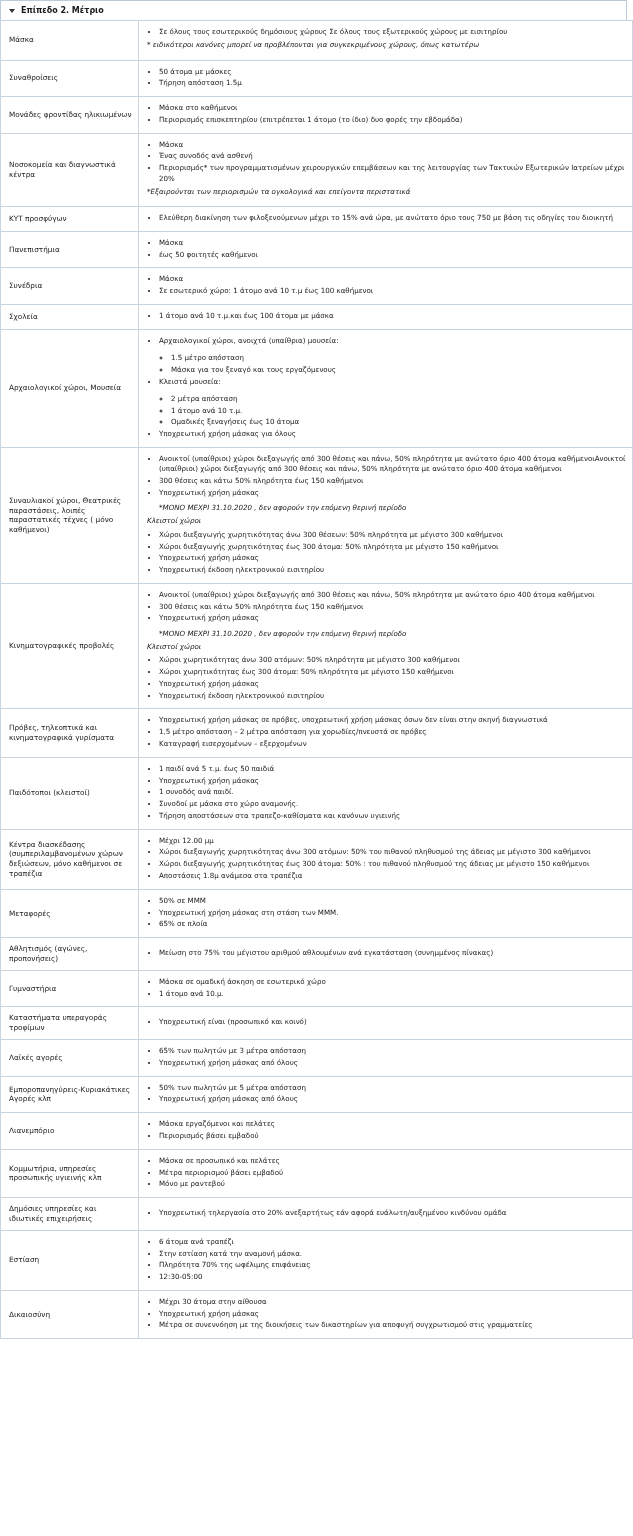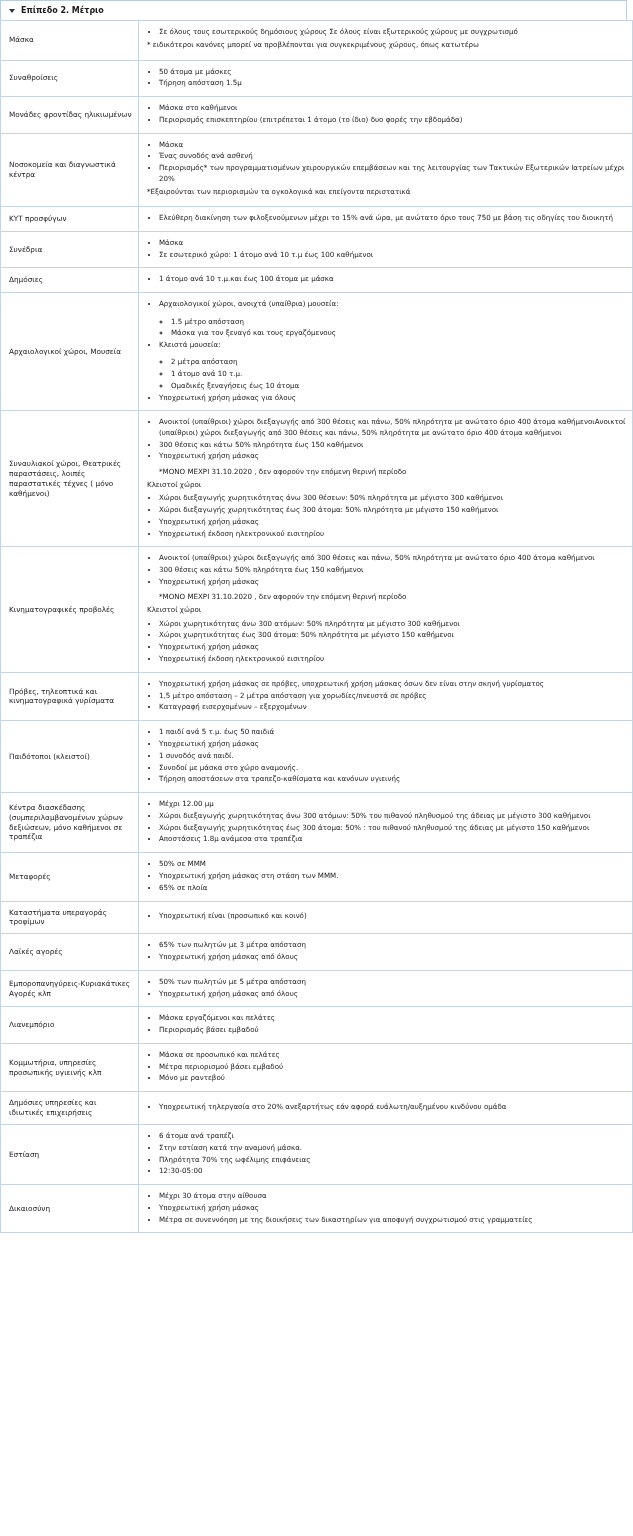--- a/index.html
+++ b/index.html
@@ -71,20 +71,21 @@
     margin: 0 0 1.5px 0;
     padding: 0;
   }
   td.content ul ul {
     list-style-type: circle;
     padding-left: 12px;
     margin-top: 7px;
   }
   td.content p {
     margin: 0 0 2px 0;
+    font-style: italic;
   }
   td.content p.plain {
     margin: 3px 0 3px 0;
   }
   td.content p.note {
     margin: 5px 0 3px 0;
   }
   .thick-top td {
     border-top-width: 2px;
     border-top-color: #a8bccd;
@@ -99,21 +100,21 @@
     <span class="caret"></span>
     <span>Επίπεδο 2. Μέτριο</span>
   </div>
 
   <table class="matrix">
     <tbody id="table-body">
         <tr>
           <td class="cat">Μάσκα</td>
           <td class="content">
             <ul>
-              <li>Σε όλους τους εσωτερικούς δημόσιους χώρους Σε όλους είναι εξωτερικούς χώρους με συγχρωτισμό</li>
+              <li>Σε όλους τους εσωτερικούς δημόσιους χώρους Σε όλους τους εξωτερικούς χώρους με εισιτηρίου</li>
             </ul>
             <p class="plain">* ειδικότεροι κανόνες μπορεί να προβλέπονται για συγκεκριμένους χώρους, όπως κατωτέρω</p>
           </td>
         </tr>
         <tr>
           <td class="cat">Συναθροίσεις</td>
           <td class="content">
             <ul>
               <li>50 άτομα με μάσκες</li>
               <li>Τήρηση απόσταση 1.5μ</li>
@@ -142,30 +143,39 @@
         </tr>
         <tr>
           <td class="cat">ΚΥΤ προσφύγων</td>
           <td class="content">
             <ul>
               <li>Ελεύθερη διακίνηση των φιλοξενούμενων μέχρι το 15% ανά ώρα, με ανώτατο όριο τους 750 με βάση τις οδηγίες του διοικητή</li>
             </ul>
           </td>
         </tr>
         <tr>
+          <td class="cat">Πανεπιστήμια</td>
+          <td class="content">
+            <ul>
+              <li>Μάσκα</li>
+              <li>έως 50 φοιτητές καθήμενοι</li>
+            </ul>
+          </td>
+        </tr>
+        <tr>
           <td class="cat">Συνέδρια</td>
           <td class="content">
             <ul>
               <li>Μάσκα</li>
               <li>Σε εσωτερικό χώρο: 1 άτομο ανά 10 τ.μ έως 100 καθήμενοι</li>
             </ul>
           </td>
         </tr>
         <tr>
-          <td class="cat">Δημόσιες</td>
+          <td class="cat">Σχολεία</td>
           <td class="content">
             <ul>
               <li>1 άτομο ανά 10 τ.μ.και έως 100 άτομα με μάσκα</li>
             </ul>
           </td>
         </tr>
         <tr>
           <td class="cat">Αρχαιολογικοί χώροι, Μουσεία</td>
           <td class="content">
             <ul>
@@ -215,21 +225,21 @@
               <li>Χώροι χωρητικότητας έως 300 άτομα: 50% πληρότητα με μέγιστο 150 καθήμενοι</li>
               <li>Υποχρεωτική χρήση μάσκας</li>
               <li>Υποχρεωτική έκδοση ηλεκτρονικού εισιτηρίου</li>
             </ul>
           </td>
         </tr>
         <tr>
           <td class="cat">Πρόβες, τηλεοπτικά και κινηματογραφικά γυρίσματα</td>
           <td class="content">
             <ul>
-              <li>Υποχρεωτική χρήση μάσκας σε πρόβες, υποχρεωτική χρήση μάσκας όσων δεν είναι στην σκηνή γυρίσματος</li>
+              <li>Υποχρεωτική χρήση μάσκας σε πρόβες, υποχρεωτική χρήση μάσκας όσων δεν είναι στην σκηνή διαγνωστικά</li>
               <li>1,5 μέτρο απόσταση – 2 μέτρα απόσταση για χορωδίες/πνευστά σε πρόβες</li>
               <li>Καταγραφή εισερχομένων – εξερχομένων</li>
             </ul>
           </td>
         </tr>
         <tr>
           <td class="cat">Παιδότοποι (κλειστοί)</td>
           <td class="content">
             <ul>
               <li>1 παιδί ανά 5 τ.μ. έως 50 παιδιά</li>
@@ -255,20 +265,37 @@
           <td class="cat">Μεταφορές</td>
           <td class="content">
             <ul>
               <li>50% σε ΜΜΜ</li>
               <li>Υποχρεωτική χρήση μάσκας στη στάση των ΜΜΜ.</li>
               <li>65% σε πλοία</li>
             </ul>
           </td>
         </tr>
         <tr>
+          <td class="cat">Αθλητισμός (αγώνες, προπονήσεις)</td>
+          <td class="content">
+            <ul>
+              <li>Μείωση στο 75% του μέγιστου αριθμού αθλουμένων ανά εγκατάσταση (συνημμένος πίνακας)</li>
+            </ul>
+          </td>
+        </tr>
+        <tr>
+          <td class="cat">Γυμναστήρια</td>
+          <td class="content">
+            <ul>
+              <li>Μάσκα σε ομαδική άσκηση σε εσωτερικό χώρο</li>
+              <li>1 άτομο ανά 10.μ.</li>
+            </ul>
+          </td>
+        </tr>
+        <tr>
           <td class="cat">Καταστήματα υπεραγοράς τροφίμων</td>
           <td class="content">
             <ul>
               <li>Υποχρεωτική είναι (προσωπικό και κοινό)</li>
             </ul>
           </td>
         </tr>
         <tr>
           <td class="cat">Λαϊκές αγορές</td>
           <td class="content">

